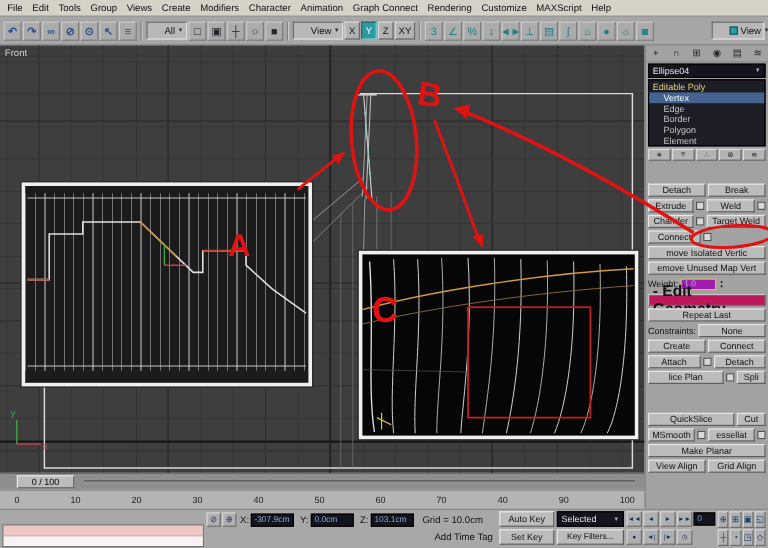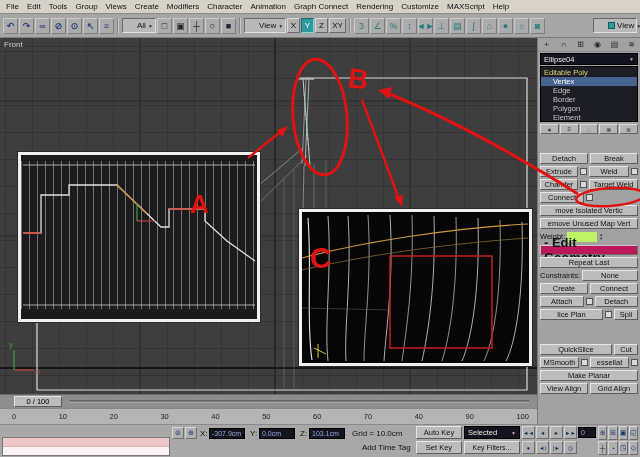--- a/index.html
+++ b/index.html
@@ -49,21 +49,21 @@
   .stacktools{height:12px;display:flex;gap:1px;padding:1px 2px;}
   .stool{flex:1;display:flex;align-items:center;justify-content:center;background:#b4b4b4;border:1px solid;border-color:#dcdcdc #666 #666 #dcdcdc;font-size:6px;color:#222;}
   .btn{height:11px;display:flex;align-items:center;justify-content:center;background:#bcbcbc;border:1px solid;border-color:#e6e6e6 #5e5e5e #5e5e5e #e6e6e6;font-size:7.5px;color:#111;overflow:hidden;white-space:nowrap;}
   .cprow{display:flex;gap:2px;margin:2px 2px 0;height:11px;align-items:center;}
   .cprow .btn{flex:1;height:11px;}
   .cprow .fix38{flex:none;width:38px;}
   .cprow .fix44{flex:none;width:44px;}
   .cprow .fix24{flex:none;width:24px;}
   .chk{width:7px;height:7px;background:#d8d8d8;border:1px solid #555;flex:none;}
   .rollhdr{margin:3px 2px 0;height:10px;background:#be185d;border:1px solid;border-color:#c8c8c8 #6e6e6e #6e6e6e #c8c8c8;font-size:13px;font-weight:bold;display:flex;align-items:center;padding-left:3px;}
-  .numfield{width:30px;height:10px;background:#a21caf;color:#9fb6e8;border:5px solid #bef264;font-size:7px;padding:0 2px;font-family:"Liberation Sans",sans-serif;}
+  .numfield{width:30px;height:10px;background:#a21caf;color:#9fb6e8;border:1px solid #bef264;font-size:7px;padding:0 2px;font-family:"Liberation Sans",sans-serif;}
   .spin{display:flex;flex-direction:column;font-size:4px;color:#333;line-height:4px;}
   .cplabel{white-space:nowrap;}
 
   
   .timeslider{position:absolute;left:0;top:394px;width:537px;height:14px;background:#8e8e8e;border-top:1px solid #6a6a6a;display:flex;align-items:center;}
   .tshandle{margin-left:14px;width:48px;height:11px;background:#bcbcbc;border:1px solid;border-color:#e6e6e6 #5e5e5e #5e5e5e #e6e6e6;font-size:7.5px;display:flex;align-items:center;justify-content:center;}
   .tsgroove{flex:1;height:3px;background:#7c7c7c;margin:0 8px;border-top:1px solid #616161;border-bottom:1px solid #a5a5a5;}
   .trackbar{position:absolute;left:0;top:408px;width:537px;height:16px;background:#b4b4b4;border-top:1px solid #888;font-size:7.5px;color:#222;}
   .ticks{position:absolute;left:12px;right:8px;top:3px;display:flex;justify-content:space-between;}
 

